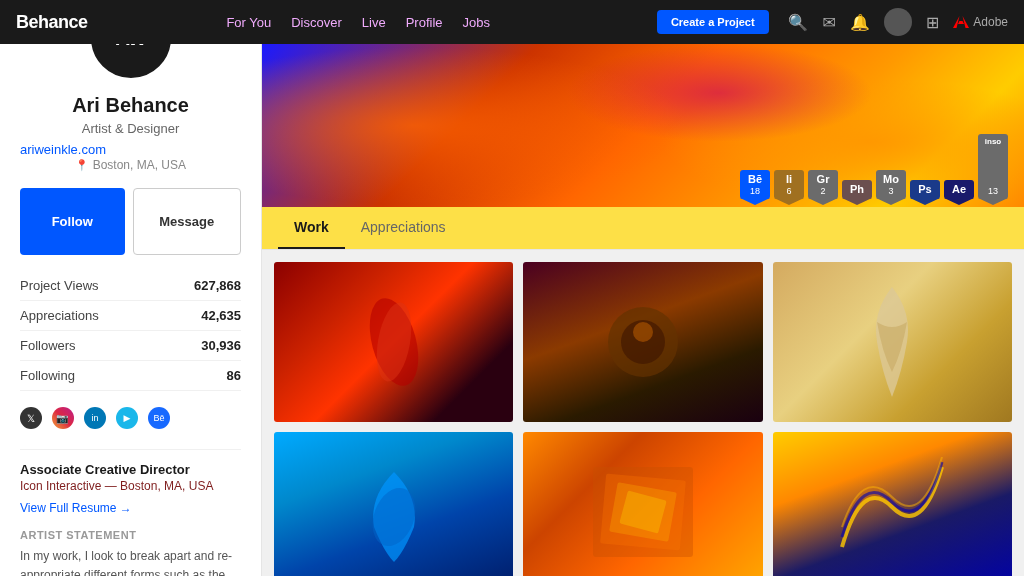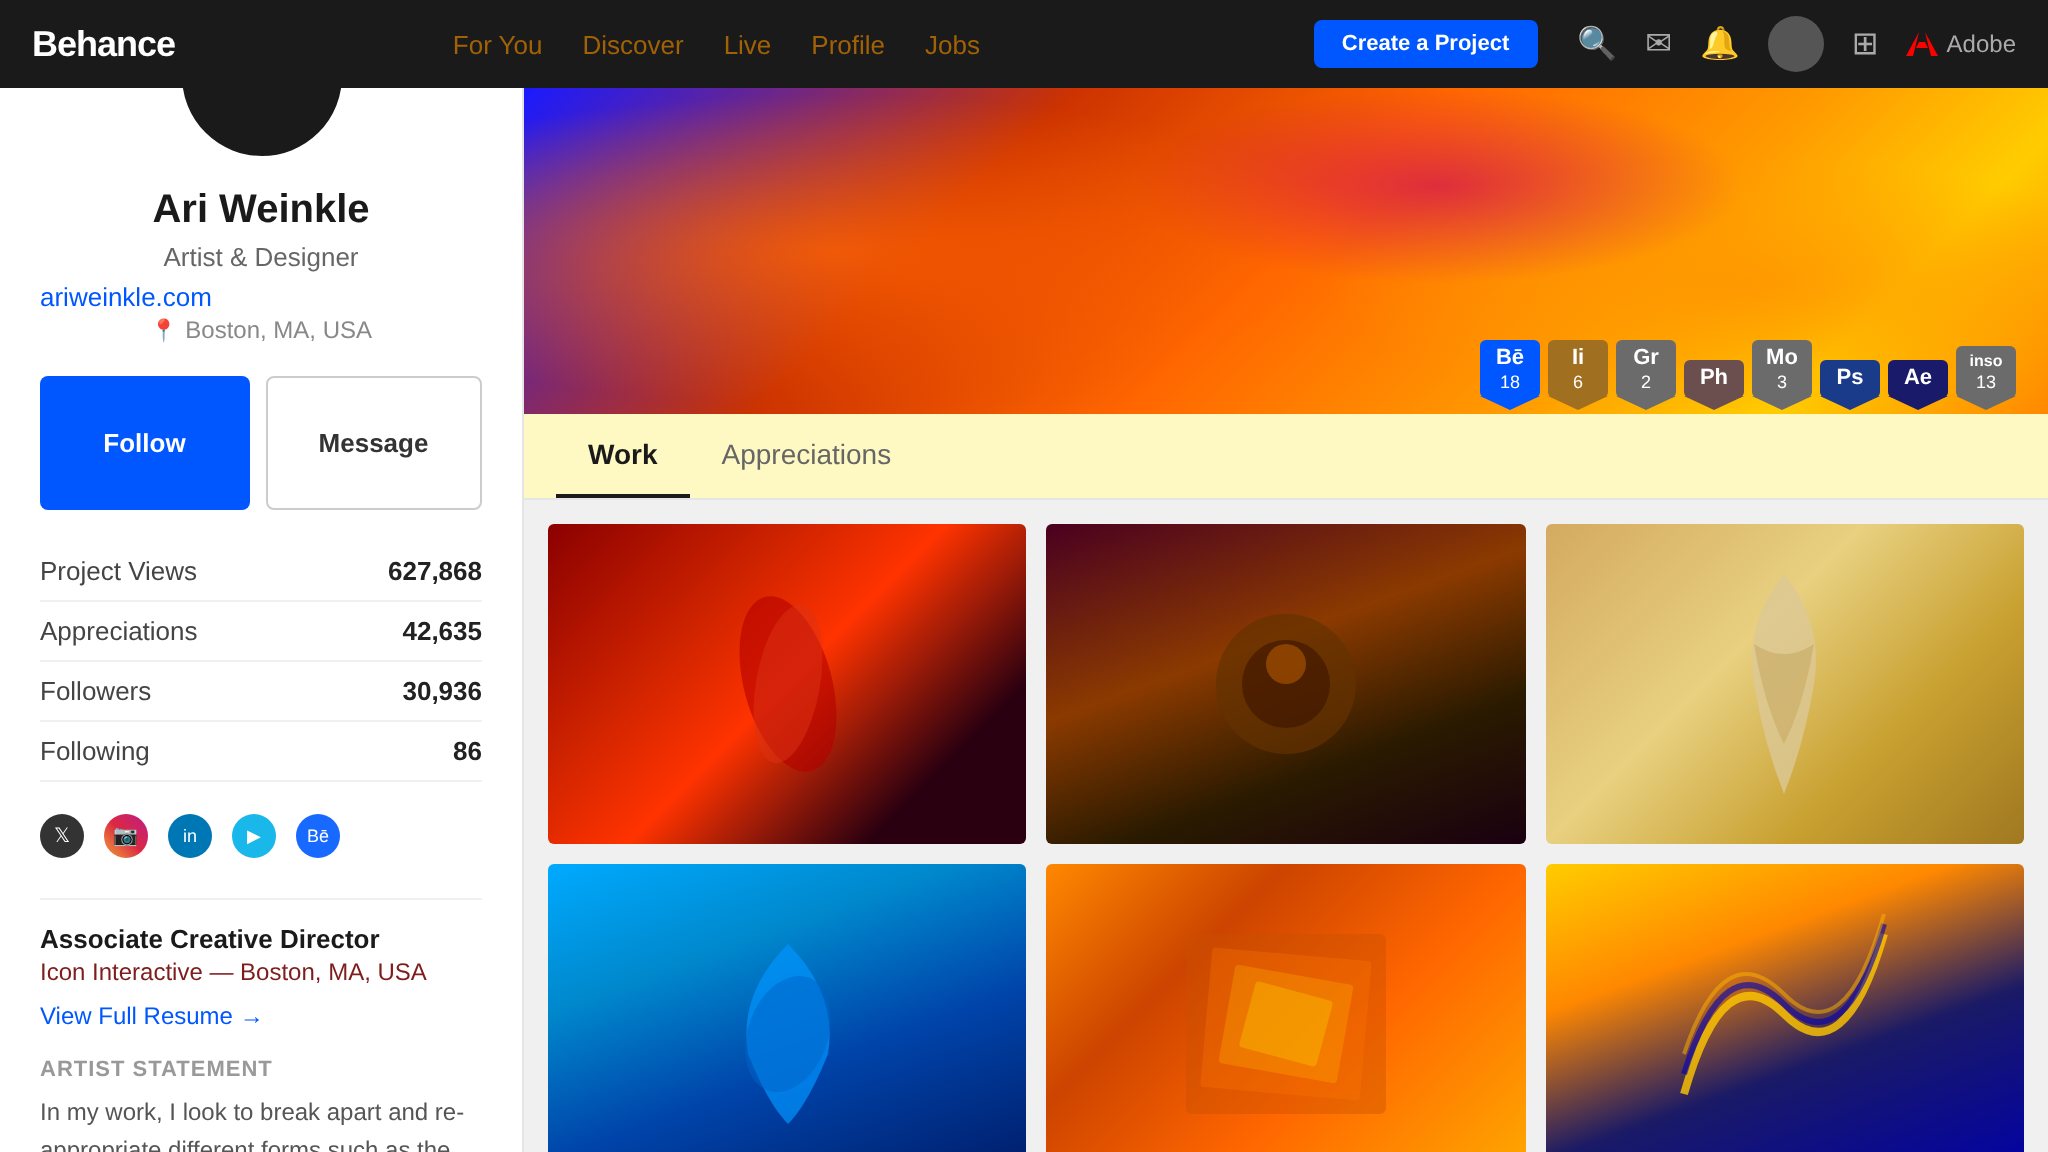--- a/index.html
+++ b/index.html
@@ -24,21 +24,21 @@
       margin-right: 32px;
     }
     .nav-links {
       display: flex;
       gap: 20px;
       flex: 1;
       justify-content: center;
       margin-left: -60px;
     }
     .nav-link {
-      color: #a16207;
+      color: #f0abfc;
       font-size: 13px;
       text-decoration: none;
       cursor: pointer;
     }
     .nav-cta {
       background: #0057ff;
       color: #fff;
       border: none;
       border-radius: 4px;
       padding: 6px 14px;
@@ -301,42 +301,42 @@
     }
     .badge-label { font-size: 11px; font-weight: 900; }
     .badge-count { font-size: 9px; font-weight: 400; margin-top: 1px; }
     .badge-be { background: #0057ff; }
     .badge-il { background: #a07020; }
     .badge-gr { background: #6b6b6b; }
     .badge-ph { background: #6b4f4f; }
     .badge-mo { background: #6b6b6b; }
     .badge-ps { background: #1a3a8a; }
     .badge-ae { background: #1a1a6b; }
-    .badge-inso { background: #6b6b6b; }
+    .badge-inso { background: #6b6b6b; gap: 39px; }
     
     .badge::after {
       content: '';
       position: absolute;
       bottom: -6px;
       left: 0; right: 0;
       border-left: 15px solid transparent;
       border-right: 15px solid transparent;
     }
     .badge-be::after { border-top: 7px solid #0057ff; }
     .badge-il::after { border-top: 7px solid #a07020; }
     .badge-gr::after { border-top: 7px solid #6b6b6b; }
     .badge-ph::after { border-top: 7px solid #6b4f4f; }
     .badge-mo::after { border-top: 7px solid #6b6b6b; }
     .badge-ps::after { border-top: 7px solid #1a3a8a; }
     .badge-ae::after { border-top: 7px solid #1a1a6b; }
     .badge-inso::after { border-top: 7px solid #6b6b6b; }
 
     
     .content-tabs {
-      background: #fef9c3;
+      background: #fde047;
       padding: 0 16px;
       display: flex;
       gap: 0;
       border-bottom: 1px solid #e5e5e5;
     }
     .tab {
       padding: 12px 16px;
       font-size: 14px;
       color: #666;
       cursor: pointer;
@@ -424,21 +424,21 @@
 
 <div class="page-container">
 
   <aside class="sidebar">
     <div class="profile-card">
       <div class="avatar-wrapper">
         <div class="avatar-circle">
           <span>AW</span>
         </div>
       </div>
-      <div class="profile-name">Ari Weinkle</div>
+      <div class="profile-name">Ari Behance</div>
       <div class="profile-title">Artist &amp; Designer</div>
       <a class="profile-website">ariweinkle.com</a>
       <div class="profile-location">
         <span style="font-size:11px;">📍</span>
         <span>Boston, MA, USA</span>
       </div>
       <div class="action-buttons">
         <button class="btn-follow">Follow</button>
         <button class="btn-message">Message</button>
       </div>

